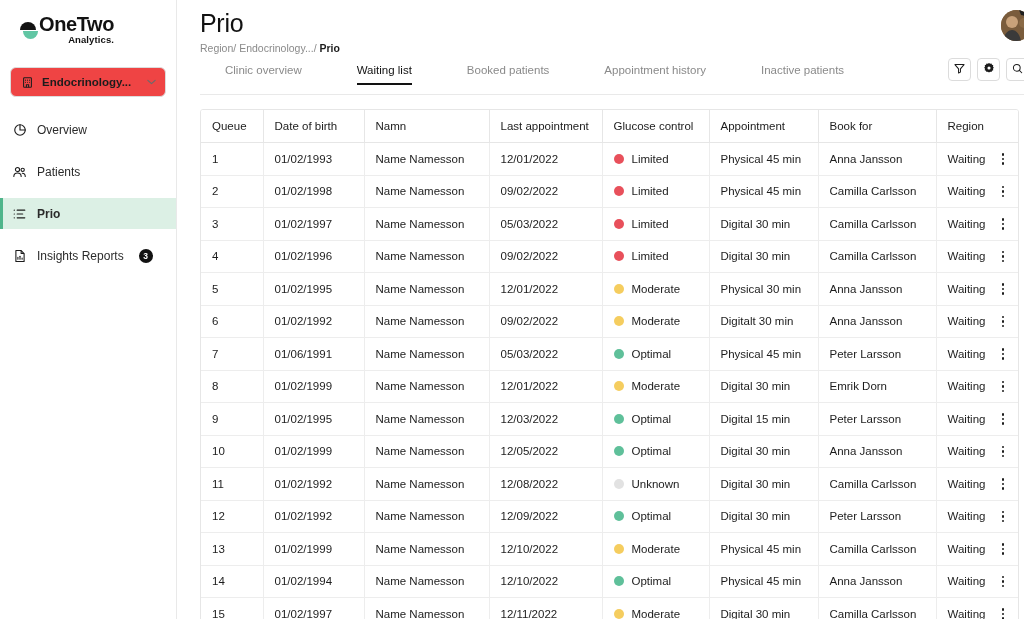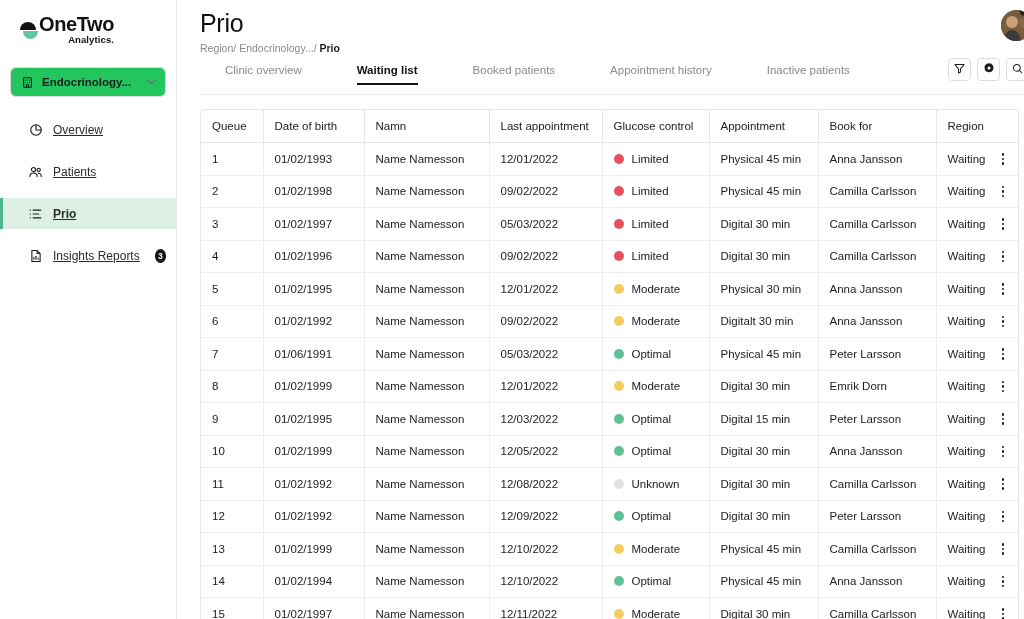--- a/index.html
+++ b/index.html
@@ -73,46 +73,45 @@
 
   .clinic-select {
     margin: 11px 10px 0 10px;
     height: 30px;
     border: 1px solid #dcdcdc;
     border-radius: 6px;
     display: flex;
     align-items: center;
     padding: 0 9px;
     gap: 7px;
-    background: #22c55e;
+    background: #ef4444;
     cursor: pointer;
   }
   .clinic-label {
     font-size: 11.5px;
     font-weight: 600;
     color: #1c1c1c;
     flex: 1;
     white-space: nowrap;
     overflow: hidden;
   }
   .chev { color: #6b6b6b; font-size: 9px; line-height: 1; }
 
   .nav { margin-top: 17px; }
   .nav-item {
     position: relative;
     display: flex;
     align-items: center;
     gap: 10px;
     height: 31px;
-    padding: 0 10px 0 28px;
+    padding: 0 10px 0 12px;
     margin: 0 0 11px 0;
     cursor: pointer;
     font-size: 12px;
     color: #2b2b2b;
-    text-decoration: underline;
   }
   .nav-item.active {
     background: #dcf0e5;
     font-weight: 700;
   }
   .nav-item.active::before {
     content: "";
     position: absolute;
     left: 0; top: 0; bottom: 0;
     width: 3px;
@@ -192,21 +191,21 @@
     color: #8a8a8a;
     padding: 3px 0 9px 0;
     margin-right: 30px;
     cursor: pointer;
     white-space: nowrap;
     position: relative;
     margin-left: 25px;
   }
   .tab.active {
     color: #121212;
-    font-weight: 700;
+    font-weight: 400;
   }
   .tab.active::after {
     content: "";
     position: absolute;
     left: 0; right: 0; bottom: 0;
     height: 2px;
     background: #121212;
   }
 
   .tool-icons {

